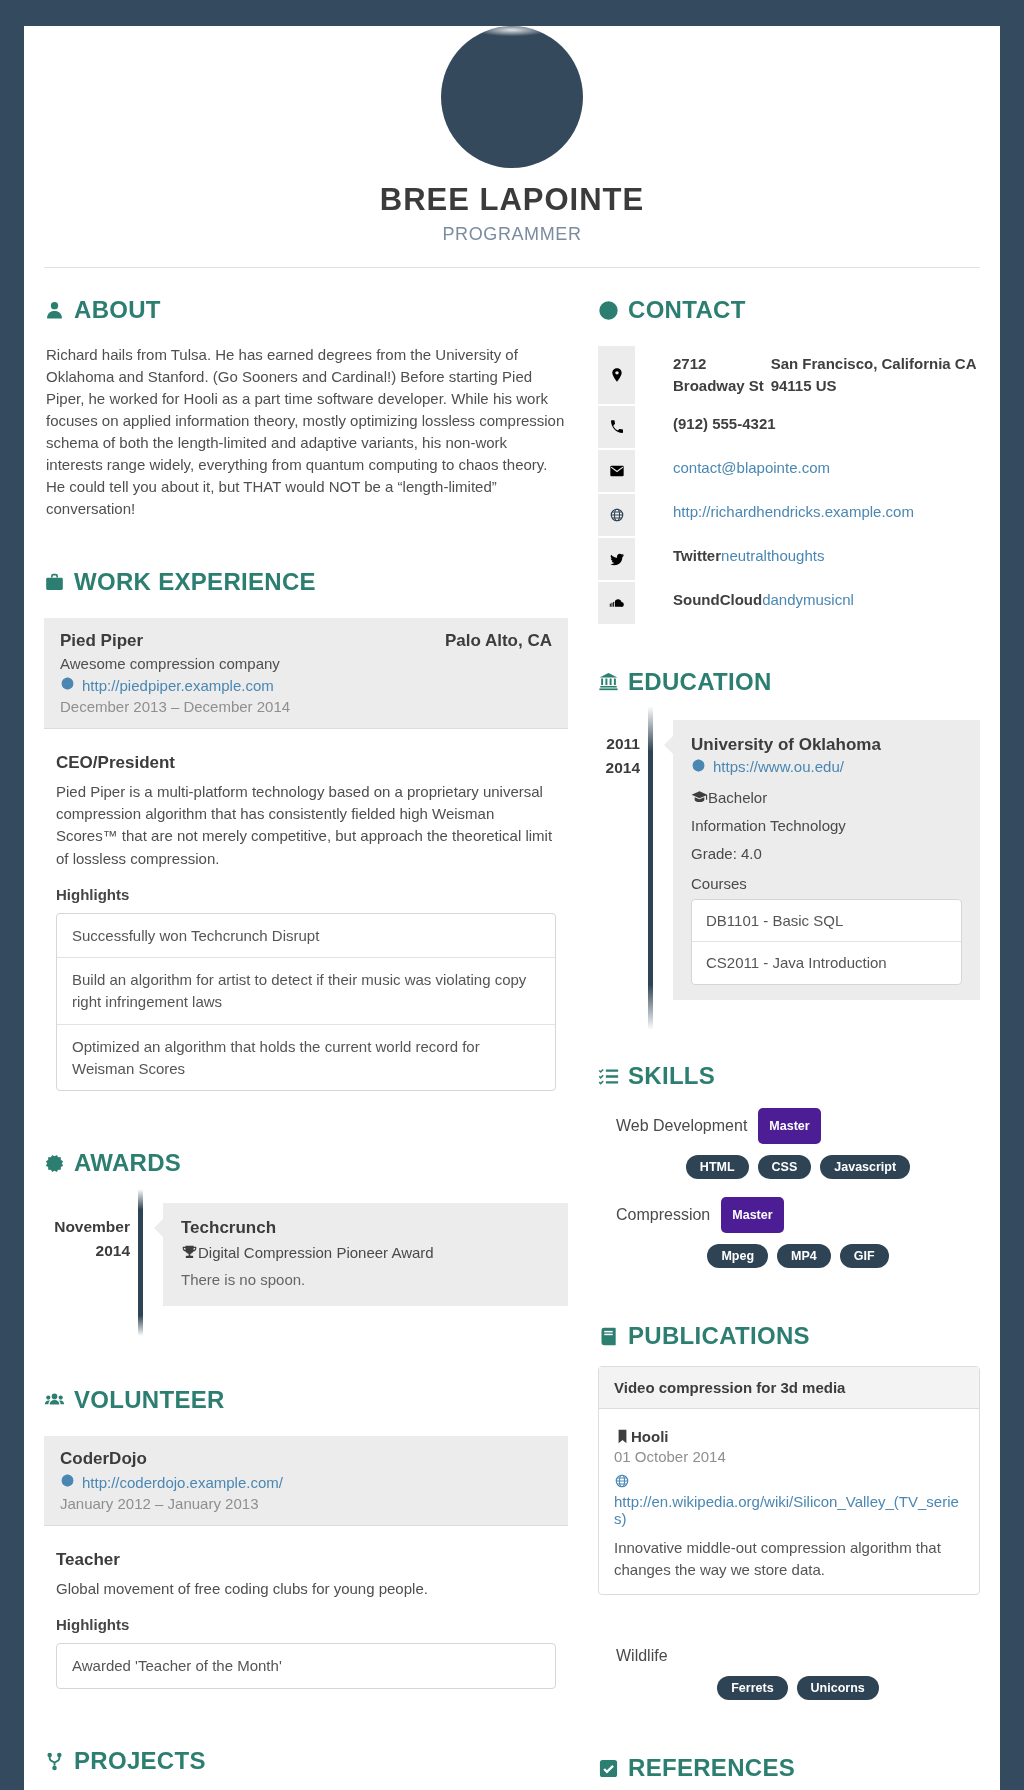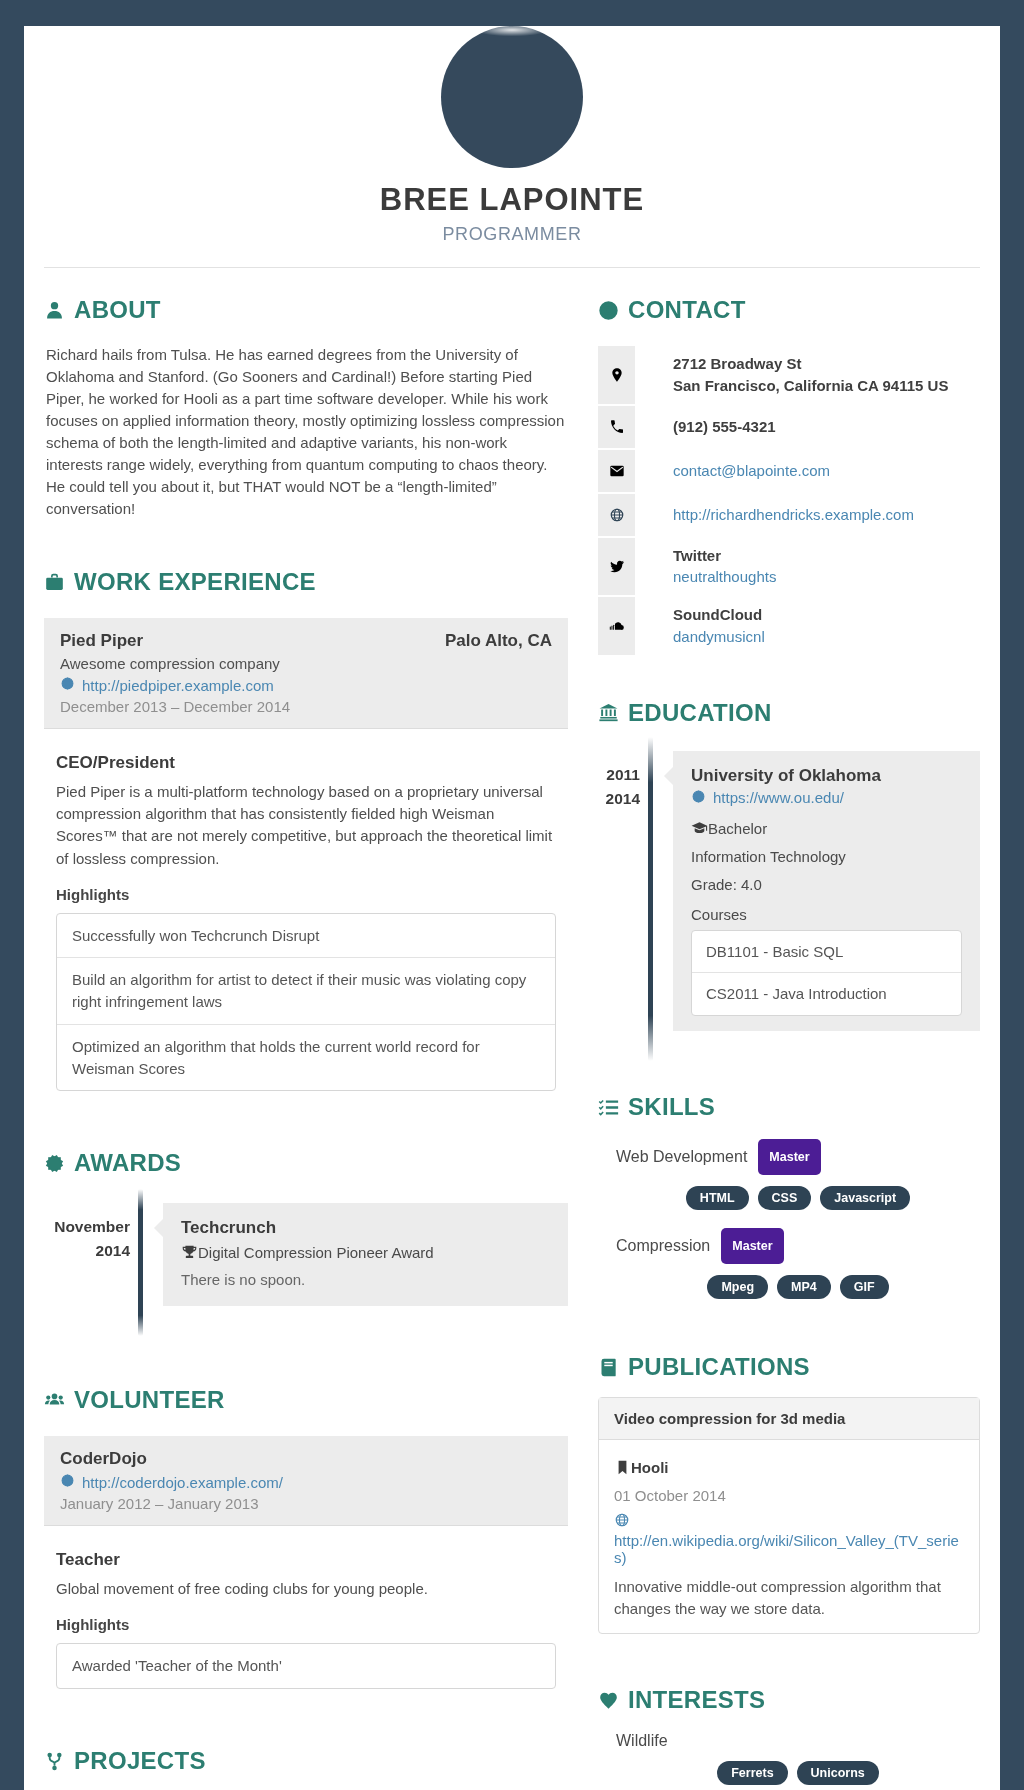--- a/index.html
+++ b/index.html
@@ -52,33 +52,33 @@
   .iconline{display:flex;align-items:center;gap:0;margin-top:8px;color:#4a4a4a}
   .iconline .icon{color:#3e3e3e;line-height:0}
   .iconline .icon svg{width:17px;height:17px}
   .tl-card .lg>div{padding:10px 14px}
   .edu-line{margin-top:11px;color:#4a4a4a}
   
   .c-rows{margin-top:22px}
   .c-row{display:flex;margin-bottom:2px}
   .c-ic{width:37px;background:#ececec;display:flex;align-items:center;justify-content:center;color:#2e4354;flex:none}
   .c-ic svg{width:16px;height:16px}
-  .c-tx{padding:7px 0 7px 38px;display:flex;flex-direction:column;justify-content:center;min-height:42px;line-height:1.45;min-width:0}
+  .c-tx{padding:7px 0 7px 38px;display:flex;flex-direction:row;justify-content:center;min-height:42px;line-height:1.45;min-width:0}
   .c-strong{color:#3f3f3f;font-weight:700}
   
   .skill{margin:18px 0 0 18px}
   .skill-name{display:flex;align-items:center;gap:11px;font-size:16px;color:#4a4a4a}
   .badge{background:#4c1d95;color:#fff;font-size:12.5px;font-weight:700;padding:11px 11px;border-radius:5px}
   .pills{display:flex;justify-content:center;flex-wrap:wrap;gap:9px;margin-top:11px}
   .pill{background:#2e4354;color:#fff;font-size:12.5px;font-weight:700;padding:5px 14px;border-radius:999px}
   
   .pub{border:1px solid #dcdcdc;border-radius:4px;margin-top:16px;background:#fff}
   .pub-h{background:#f3f3f3;padding:12px 15px;font-weight:700;color:#3c3c3c;border-bottom:1px solid #dcdcdc}
   .pub-b{padding:13px 15px}
-  .pub-b .muted{margin-top:11px}
+  .pub-b .muted{margin-top:3px}
   .pub-globe{margin-top:8px;color:#4a87b2;line-height:0}
   .pub-globe svg{width:16px;height:16px}
   .pub-link{display:block;margin-top:4px;word-wrap:break-word}
   .pub-sum{margin-top:10px;line-height:1.47;color:#555}
 </style>
 </head>
 <body>
 
 <div class="card">
 
@@ -421,28 +421,20 @@
                   <ellipse cx="12" cy="12" rx="3.8" ry="8.6" stroke-width="1.6"></ellipse>
                   <path d="M3.5 12h17M4.6 7.5h14.8M4.6 16.5h14.8" stroke-width="1.6"></path>
                 </svg></div>
             <a class="link pub-link">http://en.wikipedia.org/wiki/Silicon_Valley_(TV_series)</a>
             <p class="pub-sum">Innovative middle-out compression algorithm that changes the way we store data.</p>
           </div>
         </div>
       </section>
 
       <section class="sec" style="margin-top:52px">
-        <h2 class="sec-h">
-          <span class="icon">
-              <svg viewBox="0 0 24 24">
-                <path d="M12 21.3C5.8 15.5 2.5 11.8 2.5 8.3c0-2.9 2.2-5.1 5.1-5.1 1.8 0 3.5.9 4.4 2.3a5.3 5.3 0 0 1 4.4-2.3c2.9 0 5.1 2.2 5.1 5.1 0 3.5-3.3 7.2-9.5 13z"></path>
-              </svg>
-            </span>
-          <span>INTERESTS</span>
-        </h2>
         <div class="skill">
           <div class="skill-name">
               <span>Wildlife</span>
             </div>
           <div class="pills">
             <span class="pill">Ferrets</span>
             <span class="pill">Unicorns</span>
           </div>
         </div>
       </section>

